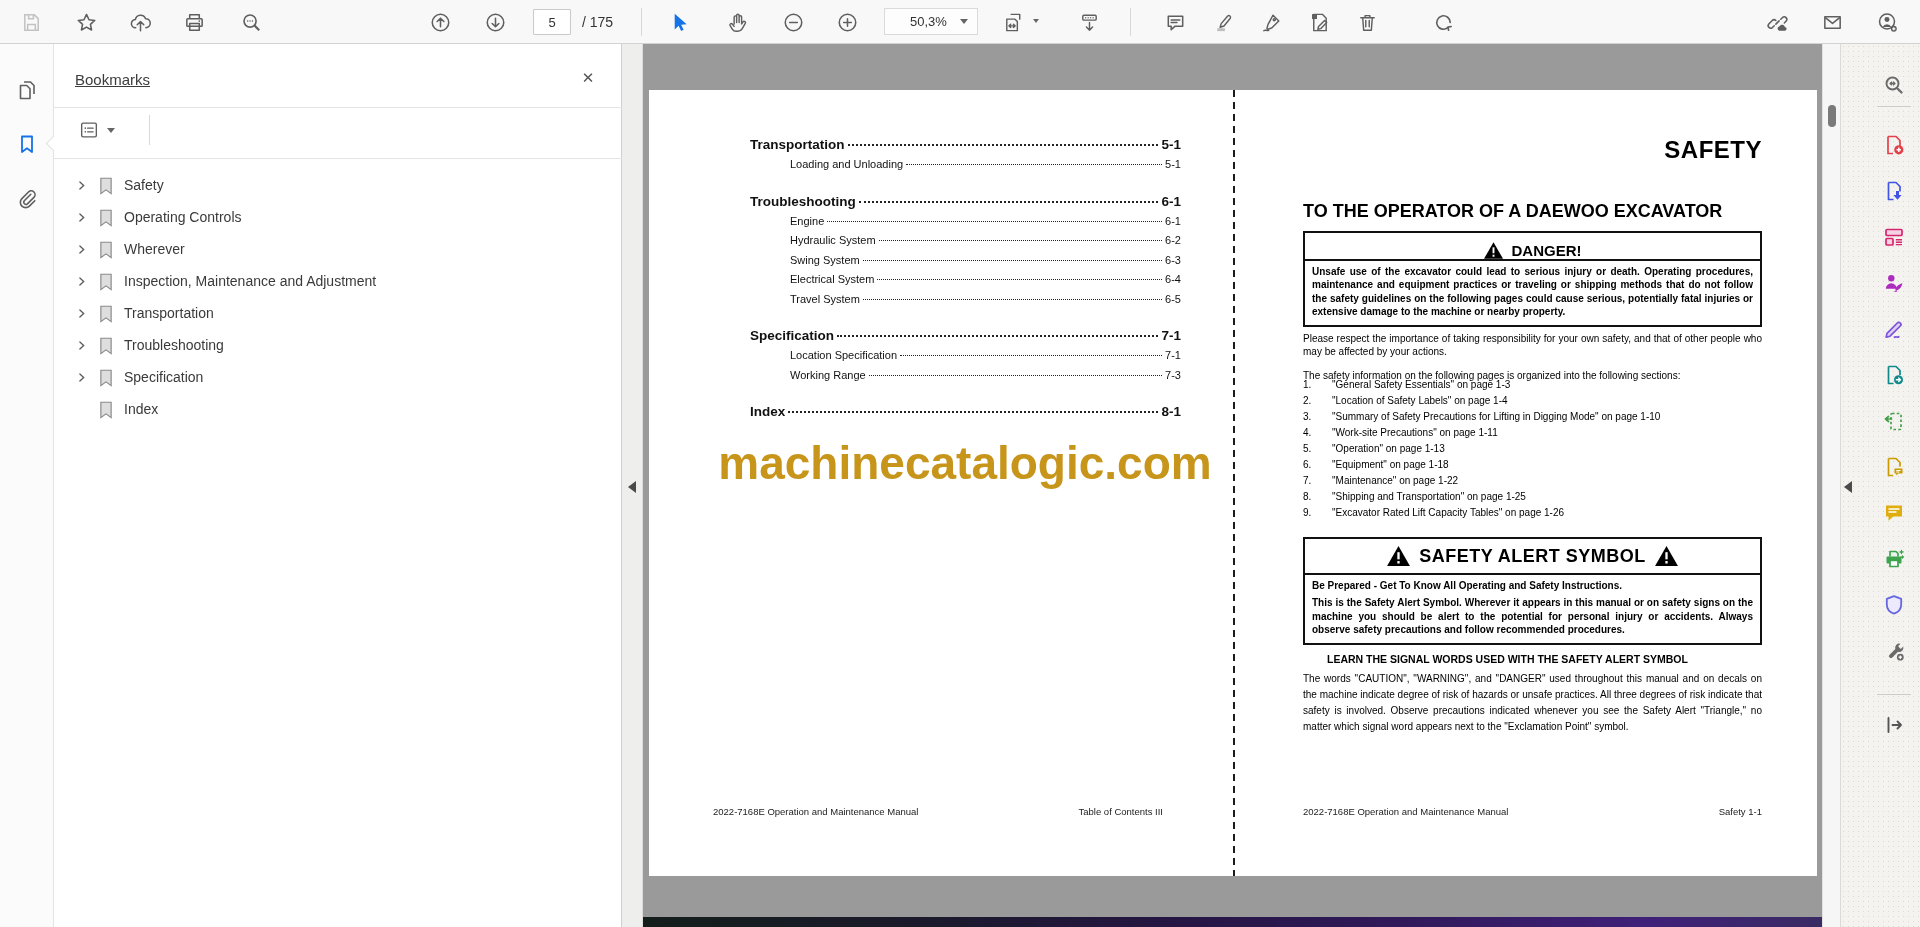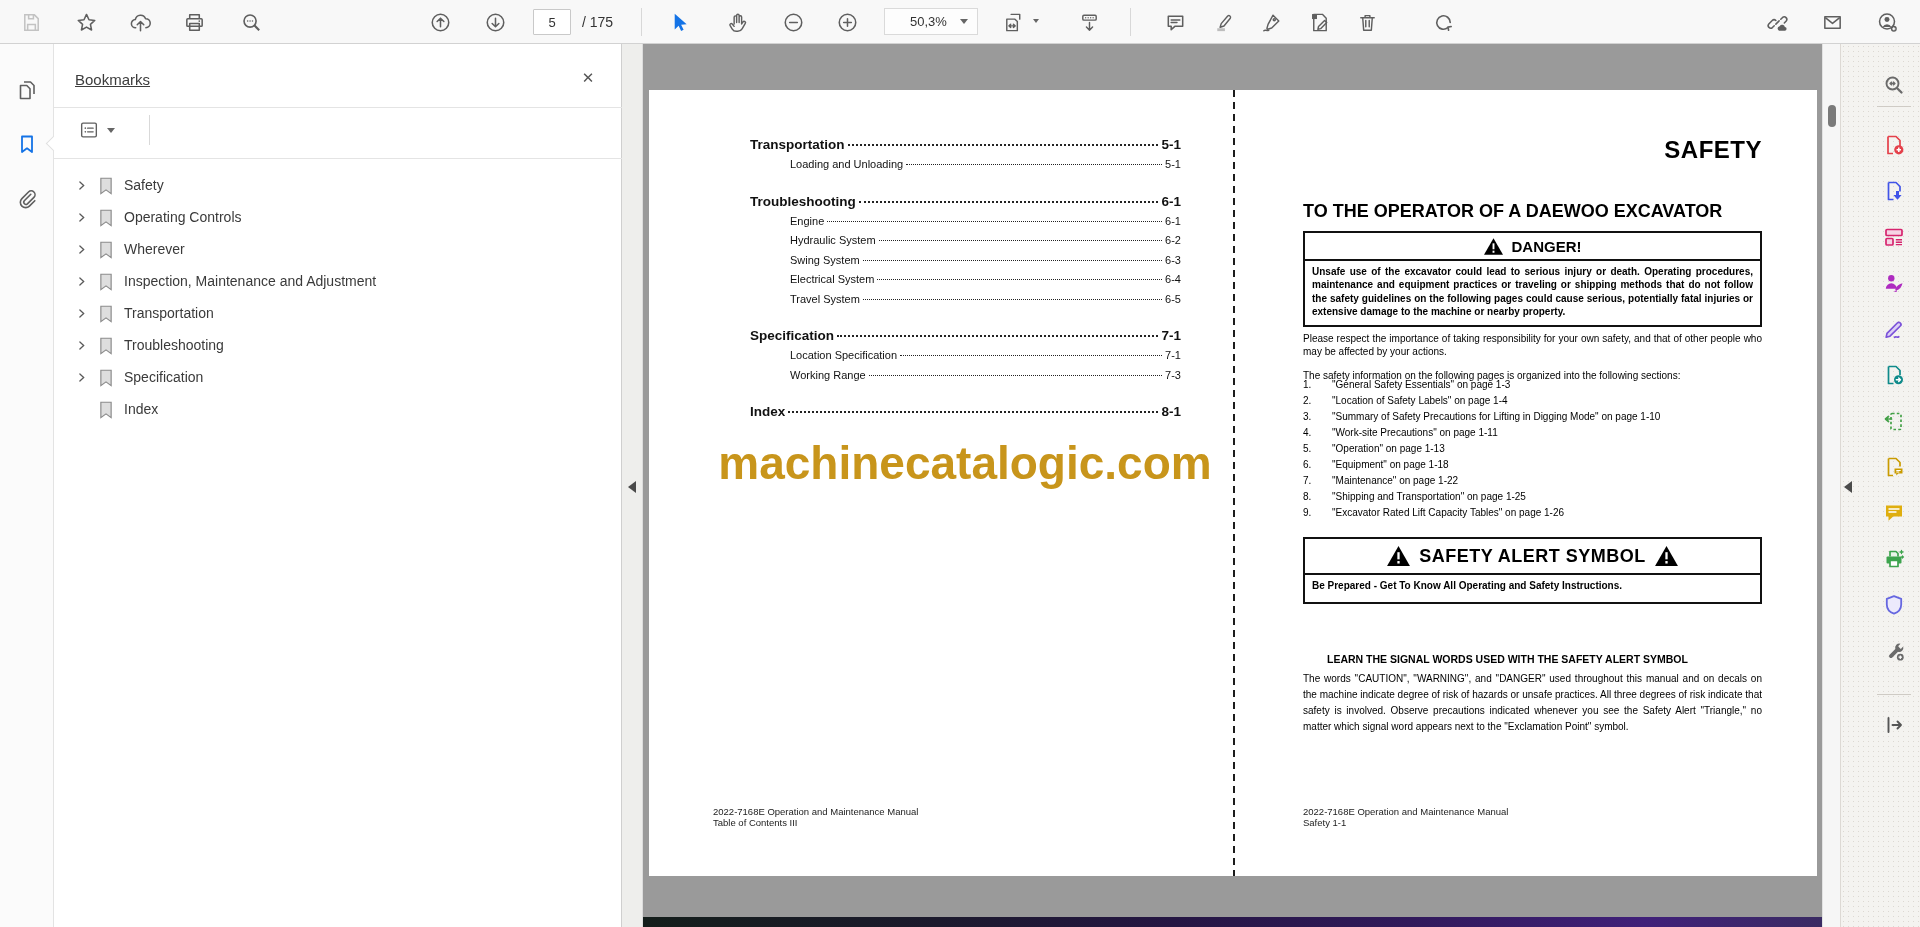--- a/index.html
+++ b/index.html
@@ -77,35 +77,35 @@
   .toc { position:absolute; left:101px; top:47px; width:431px; color:#111; }
   .toc-group { margin-bottom:16px; }
   .toc-row { display:flex; align-items:baseline; }
   .toc-row.main { height:21px; font-size:13.5px; font-weight:bold; }
   .toc-row.sub { height:19.5px; font-size:11px; padding-left:40px; }
   .toc-dots { flex:1; border-bottom:2px dotted #222; margin:0 3px; transform:translateY(-3px); }
   .toc-row.sub .toc-dots { border-bottom-width:1.5px; }
   .watermark { position:absolute; left:66px; top:346px; width:500px; text-align:center;
     font-size:46px; font-weight:bold; color:#c8951b; white-space:nowrap; }
   .pfooter { position:absolute; top:716px; display:flex; justify-content:space-between;
-    font-size:9.5px; color:#222;flex-direction:column; }
+    font-size:9.5px; color:#222; }
   .pfooter.lp { left:64px; width:450px; }
   .pfooter.rp { left:654px; width:459px; }
 
   
   .safety-title { position:absolute; left:654px; top:46px; width:459px; text-align:right;
     font-size:24px; font-weight:bold; color:#000; letter-spacing:.5px; }
   .op-heading { position:absolute; left:654px; top:111px; font-size:18px;
     font-weight:bold; color:#000; }
   .alertbox { position:absolute; left:654px; width:459px; border:2px solid #111;
     background:#fff; }
   .alertbox .hd { display:flex; align-items:center; justify-content:center; gap:9px;
     border-bottom:2px solid #111; font-weight:bold; }
   .danger-box { top:141px; }
-  .danger-box .hd { height:28px; font-size:15px; }
+  .danger-box .hd { height:28px; font-size:15px;align-items:flex-end; }
   .sas-box { top:447px; }
   .sas-box .hd { height:36px; font-size:18px; letter-spacing:.5px; }
   .alertbox .bd { padding:4px 7px 6px; font-size:10px; font-weight:bold;
     text-align:justify; line-height:1.34; color:#000; }
   .sas-line1 { margin-bottom:4px; }
   .rp-para { position:absolute; left:654px; width:459px; font-size:10px;
     line-height:1.25; text-align:justify; color:#000; }
   .numlist { position:absolute; left:654px; top:289px; width:459px; }
   .numlist .it { display:flex; margin-bottom:5px; font-size:10px; color:#000; }
   .numlist .n { width:29px; flex:none; }
@@ -564,20 +564,21 @@
             </svg>
           <span>SAFETY ALERT SYMBOL</span>
           <svg width="23" height="20" viewBox="0 0 24 21">
               <path d="M12 0L24 21H0z" fill="#000"></path>
               <rect x="10.8" y="6.5" width="2.4" height="7.5" fill="#fff"></rect>
               <rect x="10.8" y="15.8" width="2.4" height="2.6" fill="#fff"></rect>
             </svg>
         </div>
         <div class="bd">
           <div class="sas-line1">Be Prepared - Get To Know All Operating and Safety Instructions.</div>
+          <div>This is the Safety Alert Symbol. Wherever it appears in this manual or on safety signs on the machine you should be alert to the potential for personal injury or accidents. Always observe safety precautions and follow recommended procedures.</div>
         </div>
       </div>
 
       <div class="learn-heading">LEARN THE SIGNAL WORDS USED WITH THE SAFETY ALERT SYMBOL</div>
       <div class="signal-body">The words "CAUTION", "WARNING", and "DANGER" used throughout this manual and on decals on the machine indicate degree of risk of hazards or unsafe practices. All three degrees of risk indicate that safety is involved. Observe precautions indicated whenever you see the Safety Alert "Triangle," no matter which signal word appears next to the "Exclamation Point" symbol.</div>
 
       <div class="pfooter rp">
         <span>2022-7168E Operation and Maintenance Manual</span>
         <span>Safety 1-1</span>
       </div>

